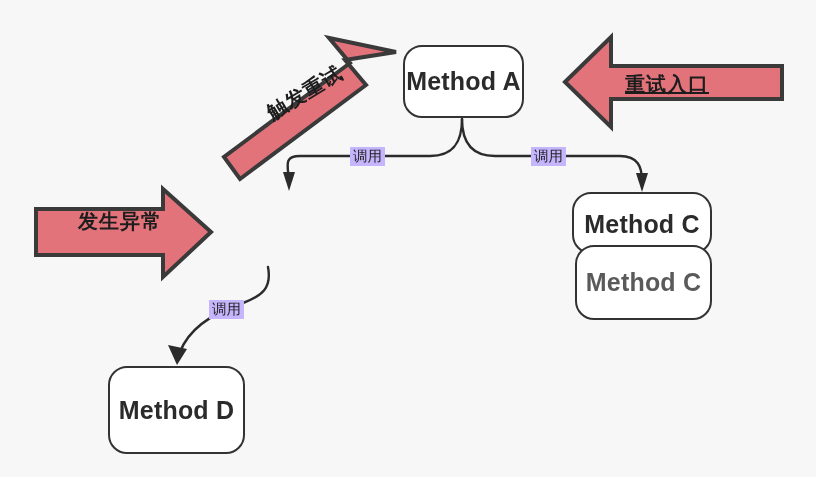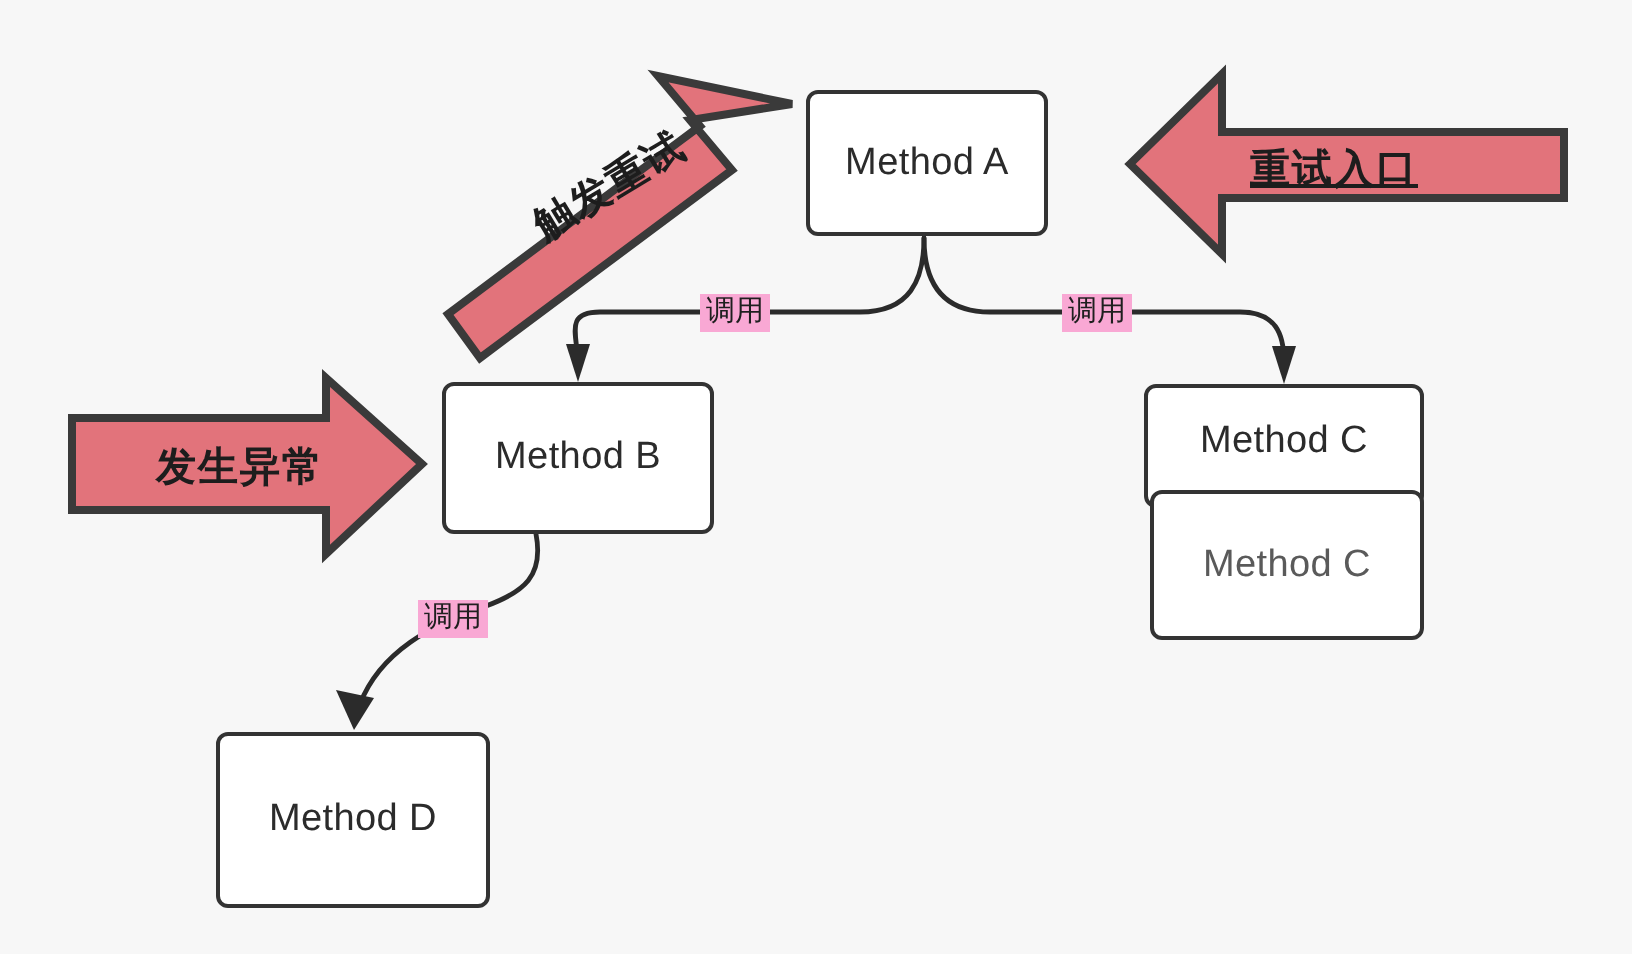--- a/index.html
+++ b/index.html
@@ -24,39 +24,40 @@
     top: 0;
     left: 0;
     width: 816px;
     height: 477px;
   }
   .node-box {
     position: absolute;
     box-sizing: border-box;
     background: #ffffff;
     border: 2.5px solid #333333;
-    border-radius: 6px;
+    border-radius: 19px;
     display: flex;
     align-items: center;
     justify-content: center;
     color: #2b2b2b;
-    font-size: 19px;
+    font-size: 25px;
     letter-spacing: 0.2px;
+    font-weight: bold;
   }
   .node-a   { left: 403px; top: 45px;  width: 121px; height: 73px; z-index: 6; }
   .node-b   { left: 221px; top: 191px; width: 136px; height: 76px; z-index: 6; }
   .node-c-back  { left: 572px; top: 192px; width: 140px; height: 62px; z-index: 5;
                   align-items: flex-start; padding-top: 16px; }
   .node-c-front { left: 575px; top: 245px; width: 137px; height: 75px; z-index: 6;
                   color: #5a5a5a; }
   .node-d   { left: 108px; top: 366px; width: 137px; height: 88px; z-index: 6; }
 
   .edge-label {
     position: absolute;
-    background: #f9a8d4;
+    background: #c4b5fd;
     color: #1f1f1f;
     font-size: 14.5px;
     line-height: 1;
     padding: 2px 3px;
     white-space: nowrap;
     z-index: 7;
   }
   .lbl-ab { left: 350px; top: 147px; }
   .lbl-ac { left: 531px; top: 147px; }
   .lbl-bd { left: 209px; top: 300px; }
@@ -65,21 +66,21 @@
     position: absolute;
     color: #1d1d1d;
     font-size: 20px;
     font-weight: bold;
     letter-spacing: 1px;
     white-space: nowrap;
     z-index: 9;
     pointer-events: none;
   }
   .txt-retry-entry   { left: 625px; top: 71px; text-decoration: underline; }
-  .txt-exception     { left: 78px;  top: 220px; }
+  .txt-exception     { left: 78px;  top: 208px; }
   .txt-trigger-retry { left: 262px; top: 103px;
                        transform: rotate(-31deg);
                        transform-origin: left top; }
 </style>
 </head>
 <body>
 
 <div id="canvas">
 
   <svg id="diagram-svg" viewBox="0 0 816 477" xmlns="http://www.w3.org/2000/svg">
@@ -109,23 +110,20 @@
     <g>
       <path d="M 268,267 C 272,288 262,296 243,303 C 216,312 190,326 180,352" fill="none" stroke="#2b2b2b" stroke-width="2.4" stroke-linecap="round"></path>
       <polygon points="177,365 168,345 187,349" fill="#2b2b2b"></polygon>
     </g>
   </svg>
 
   <div class="node-box node-a">
     <span>Method A</span>
   </div>
 
-  <div class="node-box node-b">
-    <span>Method B</span>
-  </div>
 
   <div class="node-box node-c-back">
     <span>Method C</span>
   </div>
 
   <div class="node-box node-c-front">
     <span>Method C</span>
   </div>
 
   <div class="node-box node-d">

